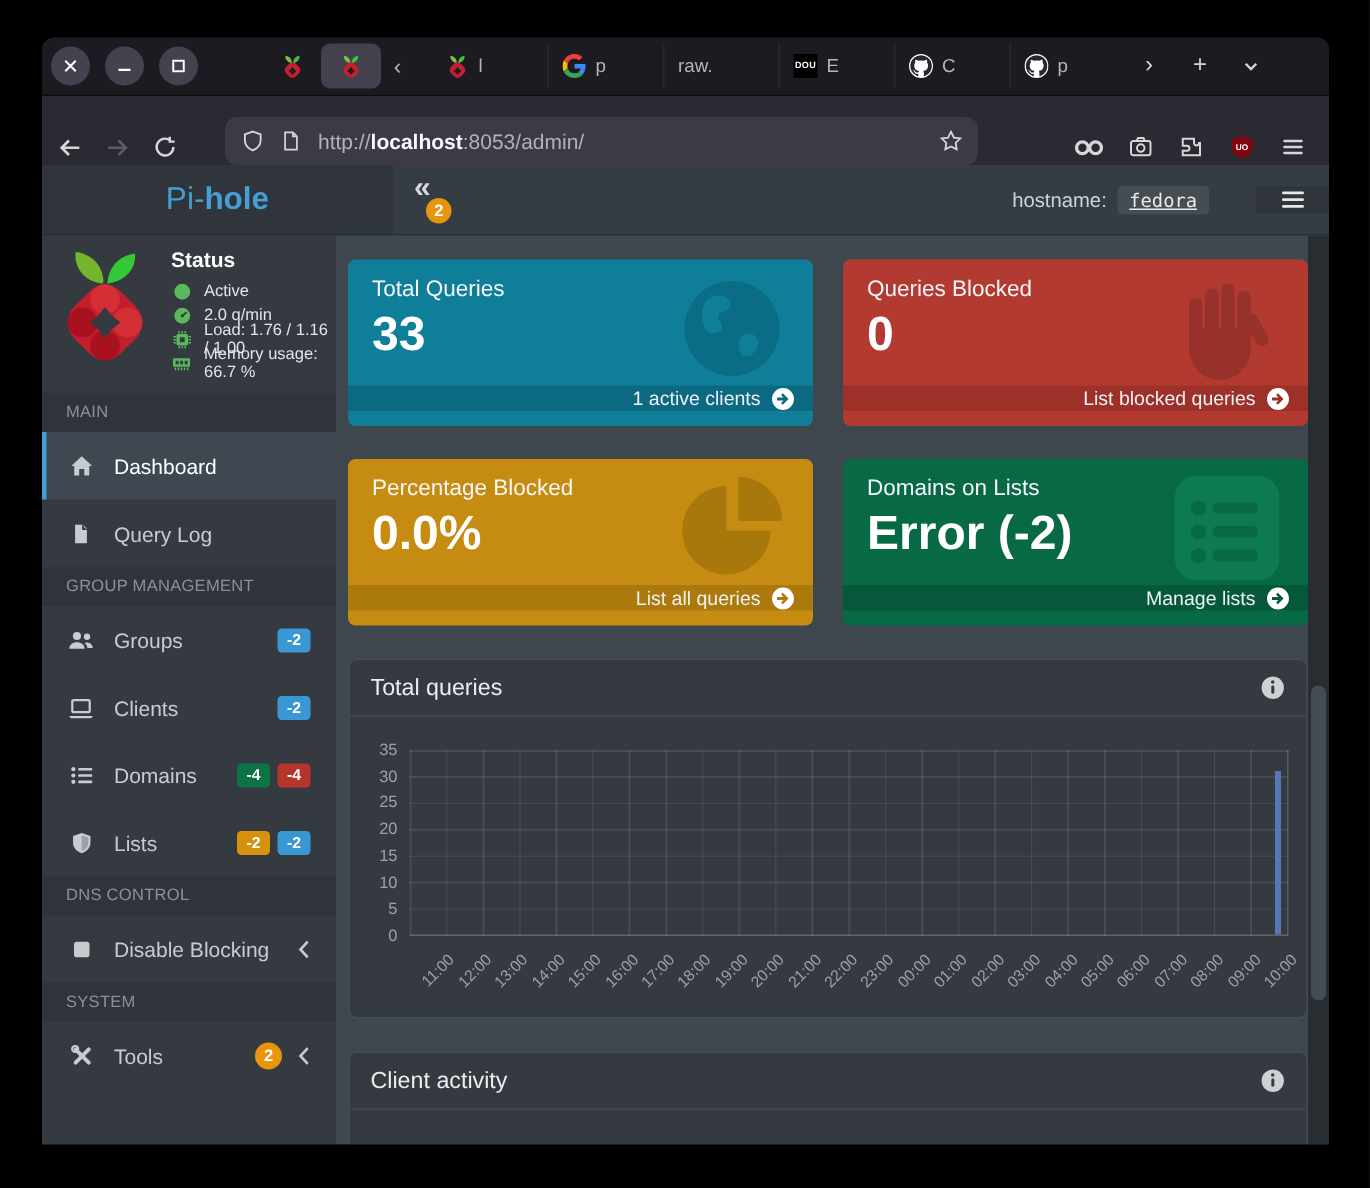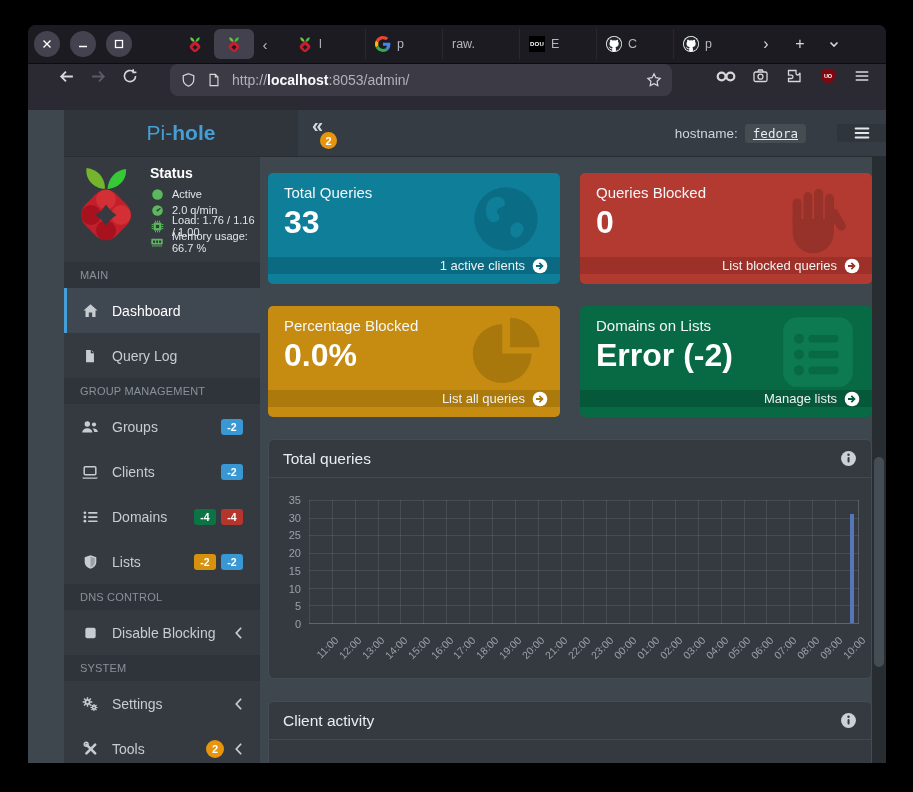--- a/index.html
+++ b/index.html
@@ -26,34 +26,34 @@
   .tab:first-child { border-left:none; }
   .tab-title { color:#b5b5be; font-size:12.5px; white-space:nowrap; overflow:hidden; }
   .tabbar-right { display:flex; align-items:center; margin-left:4px; gap:10px; }
   .tabbar-right .tbtn { width:24px; height:24px; display:flex; align-items:center; justify-content:center;
                         color:#d7d7db; font-size:16px; }
   .favicon { width:16px; height:16px; flex:none; display:flex; align-items:center; justify-content:center; }
   .dou-fav { width:16px; height:16px; background:#000; color:#fff; font-weight:bold; font-size:6px;
              display:flex; align-items:center; justify-content:center; letter-spacing:.2px; }
 
   
-  .navbar { height:47px; background:#2b2a33; display:flex; align-items:flex-start; padding:0 12px 0 26px;
+  .navbar { height:47px; background:#2b2a33; display:flex; align-items:flex-end; padding:0 12px 0 6px;
             border-top:1px solid #0c0c0d; flex:none; }
   .nav-btn { width:24px; height:24px; display:flex; align-items:center; justify-content:center; margin-right:8px; }
   .urlbar { margin-left:20px; width:502px; height:32px; background:#3c3b45; border-radius:8px;
             display:flex; align-items:center; padding:0 10px; }
   .urlbar .uicon { width:16px; height:16px; margin-right:10px; flex:none;
                    display:flex; align-items:center; justify-content:center; }
   .url-text { font-size:14px; color:#b1b1bb; flex:1; white-space:nowrap; overflow:hidden; }
   .url-text .host { color:#f9f9fb; font-weight:bold; }
   .nav-right { margin-left:auto; display:flex; align-items:center; gap:10px; }
   .nav-right .nbtn { width:24px; height:24px; display:flex; align-items:center; justify-content:center; }
 
   
-  .app { flex:1; display:flex; flex-direction:column; background:#3f474e; overflow:hidden;padding-left:36px; }
+  .app { flex:1; display:flex; flex-direction:column; background:#3f474e; overflow:hidden; }
   .app-header { height:47px; display:flex; align-items:stretch; background:#363c43; flex:none;
                 border-bottom:1px solid rgba(0,0,0,0.25); }
   .brand { width:234px; background:#2f353b; display:flex; align-items:center; justify-content:center;
            font-size:21px; color:#459fd4; flex:none; }
   .brand .pi { font-weight:300; }
   .brand .hole { font-weight:700; }
   .collapse-wrap { position:relative; margin-left:14px; align-self:center; width:30px; height:36px; }
   .collapse-toggle { color:#d4d8db; font-size:20px; font-weight:bold; line-height:20px; }
   .collapse-badge { position:absolute; left:8px; top:17px; width:17px; height:17px; border-radius:50%;
                     background:#e8940d; color:#fff; font-size:11px; font-weight:bold;
@@ -509,41 +509,20 @@
                 <span class="spacer"></span>
                 <span class="chev-left">
                   <svg width="9" height="14" viewBox="0 0 10 16" fill="none" stroke="#c7ccd1" stroke-width="2">
                     <path d="M8 2L2.5 8 8 14"></path>
                   </svg>
                 </span>
               </div>
               <div class="menu-header">SYSTEM</div>
               <div class="menu-item">
                 <span class="micon">
-                  <svg width="18" height="16" viewBox="0 0 18 16" fill="currentColor">
-                    <g>
-                      <circle cx="6.5" cy="6" r="2.1" fill="none" stroke="currentColor" stroke-width="1.8"></circle>
-                      <path d="M6.5 1.2v2M6.5 8.8v2M1.7 6h2M9.3 6h2M3.1 2.6l1.4 1.4M8.5 8l1.4 1.4M9.9 2.6L8.5 4M4.5 8l-1.4 1.4" stroke="currentColor" stroke-width="1.4"></path>
-                    </g>
-                    <g>
-                      <circle cx="13" cy="11.5" r="1.6" fill="none" stroke="currentColor" stroke-width="1.6"></circle>
-                      <path d="M13 7.9v1.6M13 13.5v1.6M9.4 11.5H11M15 11.5h1.6M10.5 9l1.1 1.1M14.4 12.9l1.1 1.1M15.5 9l-1.1 1.1M11.6 12.9l-1.1 1.1" stroke="currentColor" stroke-width="1.2"></path>
-                    </g>
-                  </svg>
-                </span>
-                <span>Settings</span>
-                <span class="spacer"></span>
-                <span class="chev-left">
-                  <svg width="9" height="14" viewBox="0 0 10 16" fill="none" stroke="#c7ccd1" stroke-width="2">
-                    <path d="M8 2L2.5 8 8 14"></path>
-                  </svg>
-                </span>
-              </div>
-              <div class="menu-item">
-                <span class="micon">
                   <svg width="17" height="16" viewBox="0 0 16 16" fill="currentColor">
                     <rect x="7" y="0.5" width="2.6" height="15" rx="1.3" transform="rotate(45 8.3 8)"></rect>
                     <rect x="7" y="0.5" width="2.6" height="15" rx="1.3" transform="rotate(-45 8.3 8)"></rect>
                     <circle cx="3.6" cy="3.3" r="2" fill="none" stroke="currentColor" stroke-width="1.4"></circle>
                   </svg>
                 </span>
                 <span>Tools</span>
                 <span class="spacer"></span>
                 <span class="badge circle" style="background: rgb(232, 148, 13);">2</span>
                 <span class="chev-left">

